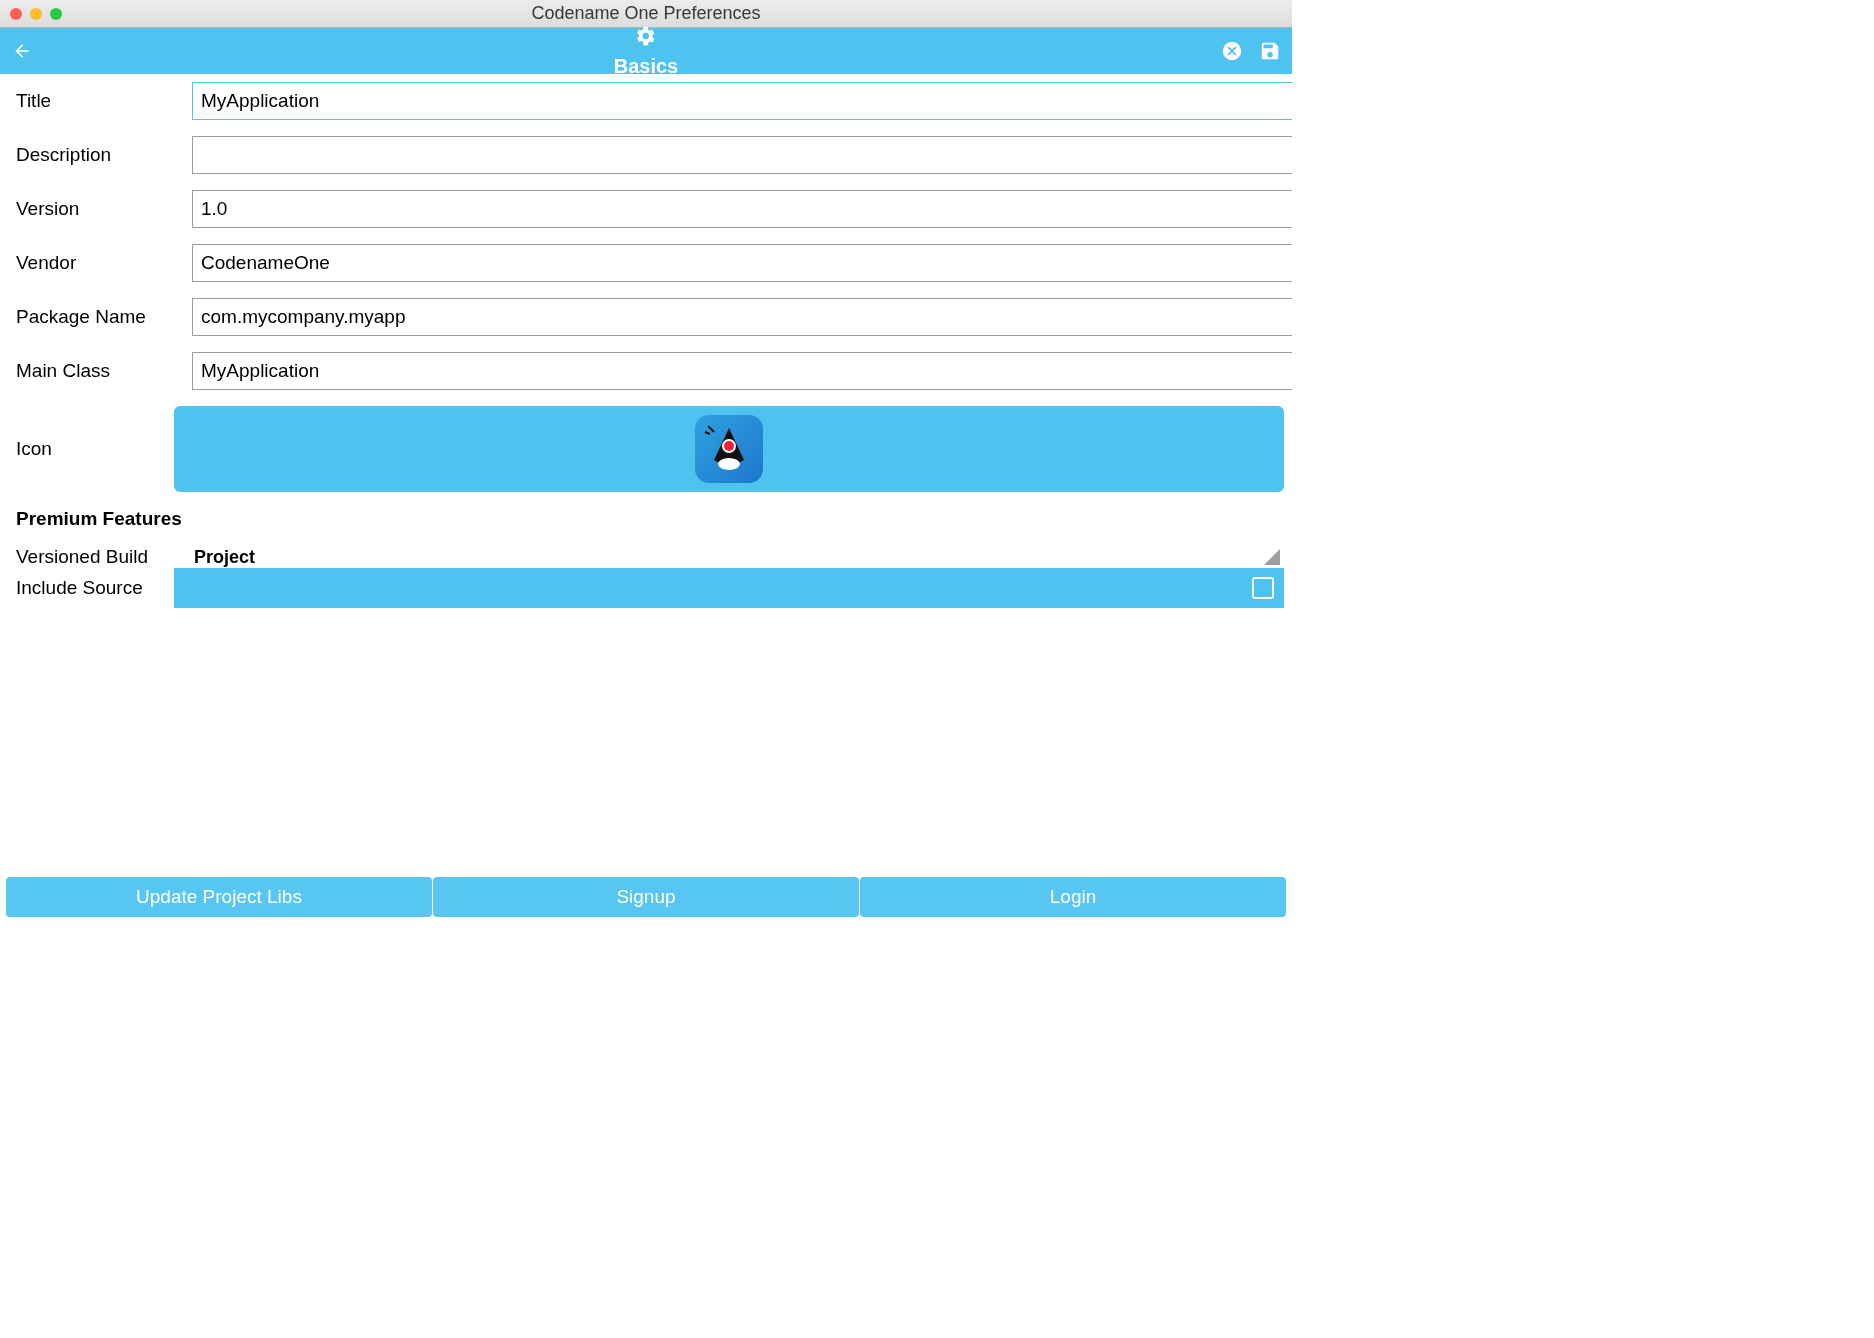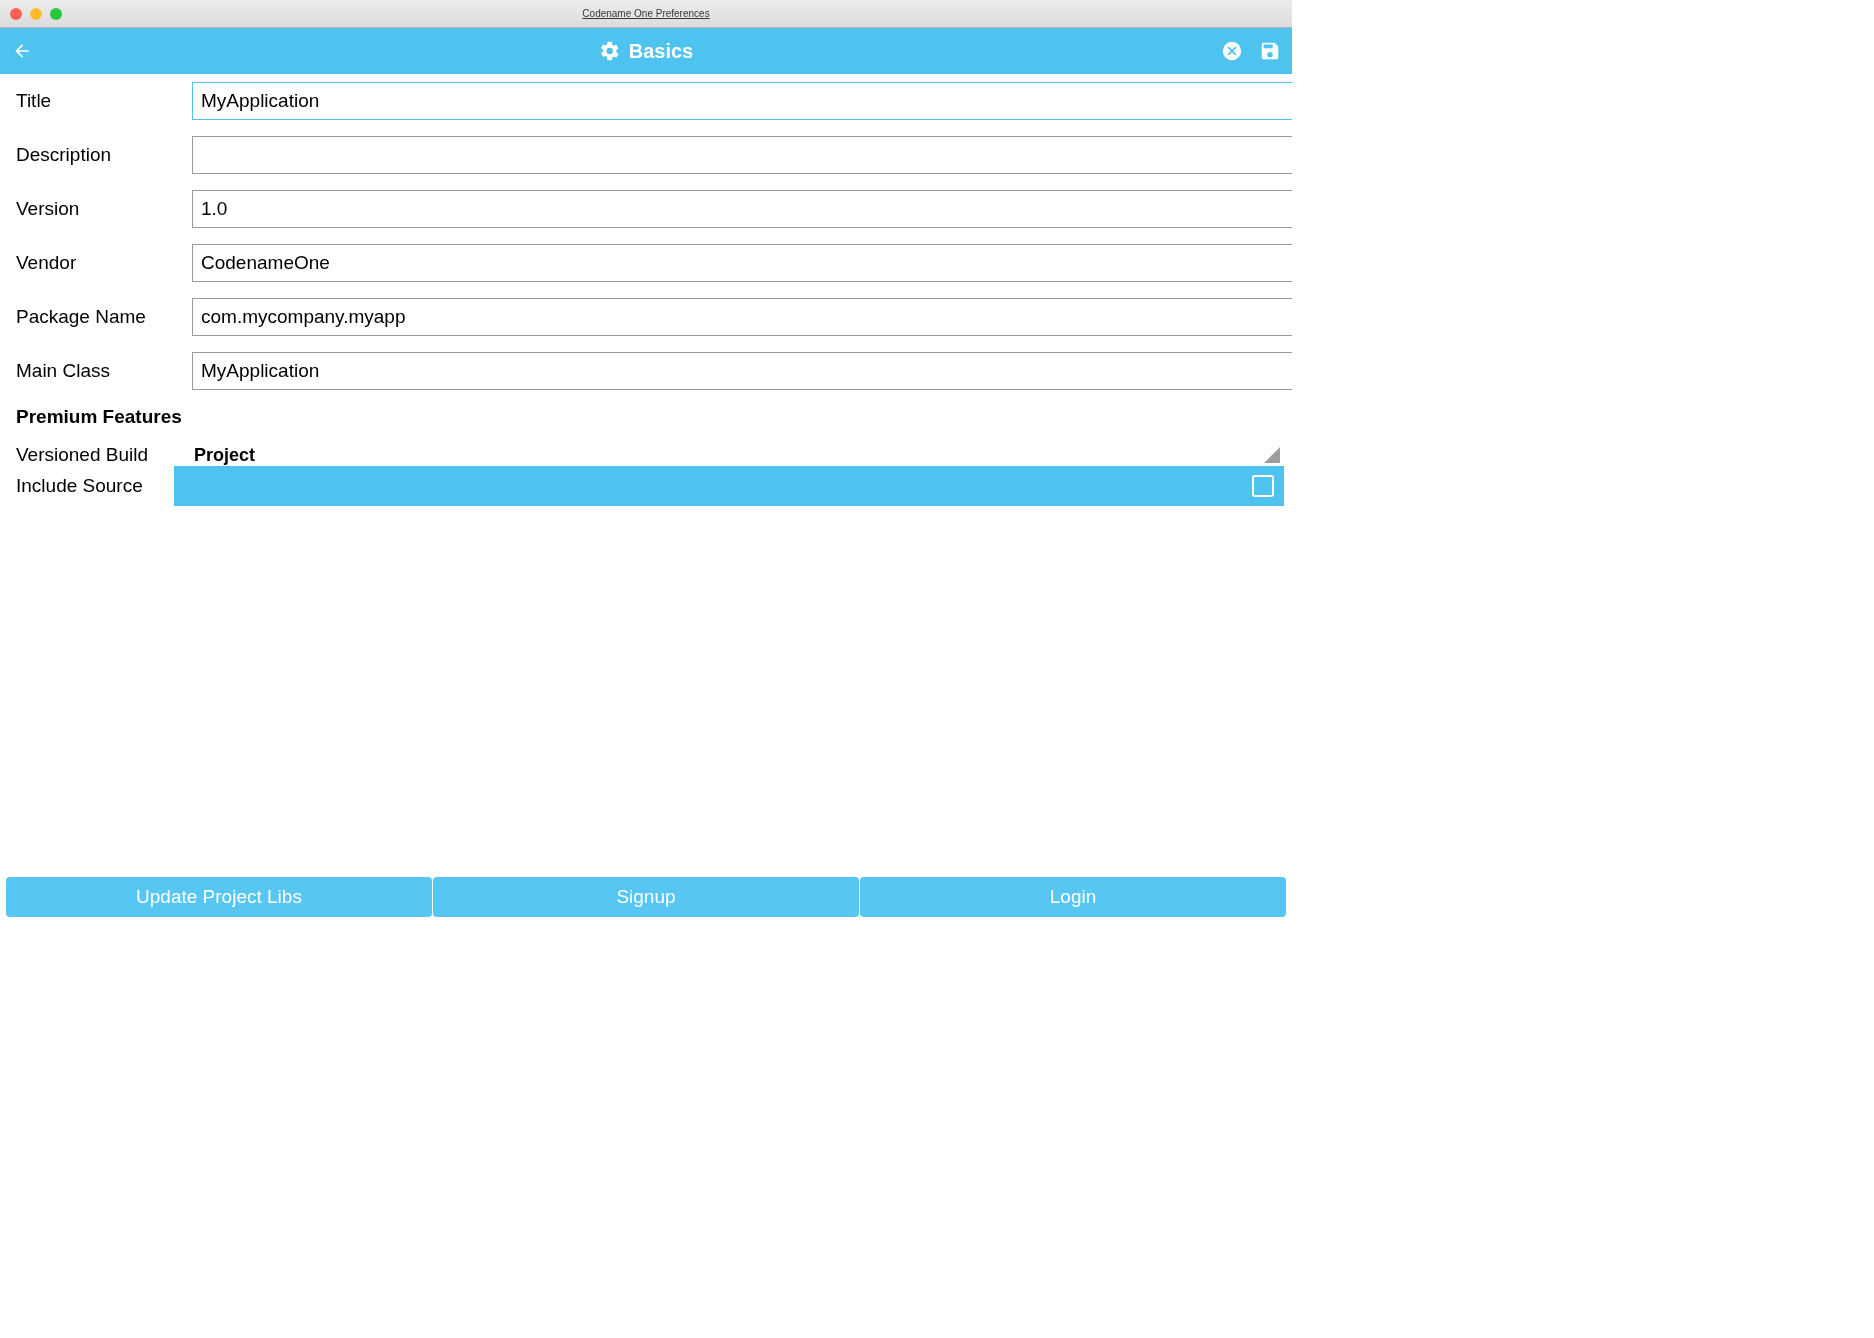--- a/index.html
+++ b/index.html
@@ -28,23 +28,22 @@
       display: flex;
       gap: 8px;
     }
     .tl {
       width: 12px; height: 12px; border-radius: 50%;
     }
     .tl-close { background: #ff5f57; }
     .tl-min   { background: #ffbd2e; }
     .tl-max   { background: #28c940; }
     .titlebar-title {
-      font-size: 10px;
+      font-size: 18px;
       color: #383838;
-      text-decoration: underline;
     }
     .header {
       background: #4fc3f0;
       color: #ffffff;
       height: 46px;
       display: flex;
       align-items: center;
       padding: 0 10px;
       position: relative;
     }
@@ -55,20 +54,21 @@
     }
     .header-center {
       position: absolute;
       left: 50%;
       transform: translateX(-50%);
       display: flex;
       align-items: center;
       gap: 8px;
       font-size: 20px;
       font-weight: 600;
+      flex-direction: column;
     }
     .header-right { margin-left: auto; }
     .icon-btn {
       width: 24px; height: 24px;
       display: flex; align-items: center; justify-content: center;
       cursor: pointer;
     }
     .form {
       padding: 8px 8px 0 16px;
     }
@@ -236,20 +236,36 @@
   <div class="row">
     <div class="label-col">Package Name</div>
     <div class="field-col"><input class="text-input" value="com.mycompany.myapp" style=""></div>
   </div>
 
   <div class="row">
     <div class="label-col">Main Class</div>
     <div class="field-col"><input class="text-input" value="MyApplication" style=""></div>
   </div>
 
+  <div class="row">
+    <div class="label-col">Icon</div>
+    <div class="field-col">
+      <div class="icon-panel">
+        <div class="app-icon-tile">
+          <svg width="50" height="50" viewBox="0 0 50 50">
+            <path fill="#111" d="M25 4 L10 36 Q25 46 40 36 Z"></path>
+            <circle cx="25" cy="22" r="7" fill="#fff"></circle>
+            <circle cx="25" cy="22" r="5" fill="#e23"></circle>
+            <ellipse cx="25" cy="40" rx="11" ry="6" fill="#fff"></ellipse>
+            <path stroke="#111" stroke-width="2" fill="none" d="M10 8 L4 2 M6 10 L1 8"></path>
+          </svg>
+        </div>
+      </div>
+    </div>
+  </div>
 
   <div class="section-title">Premium Features</div>
 
   <div class="versioned-row">
     <div class="label-col">Versioned Build</div>
     <div class="versioned-value">Project</div>
     <div class="dropdown-tri"></div>
   </div>
 
   <div class="include-row">

